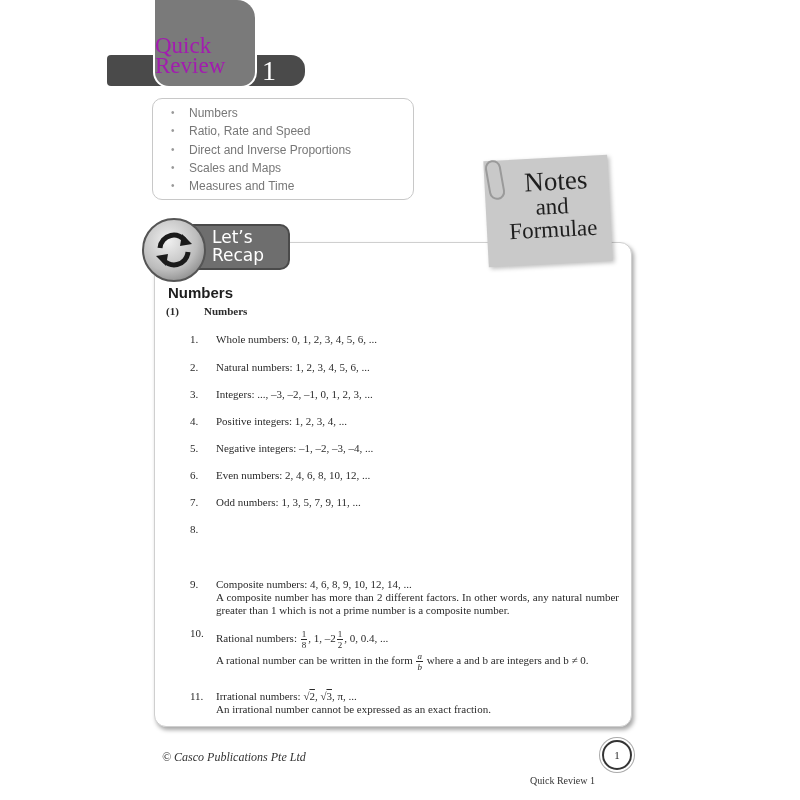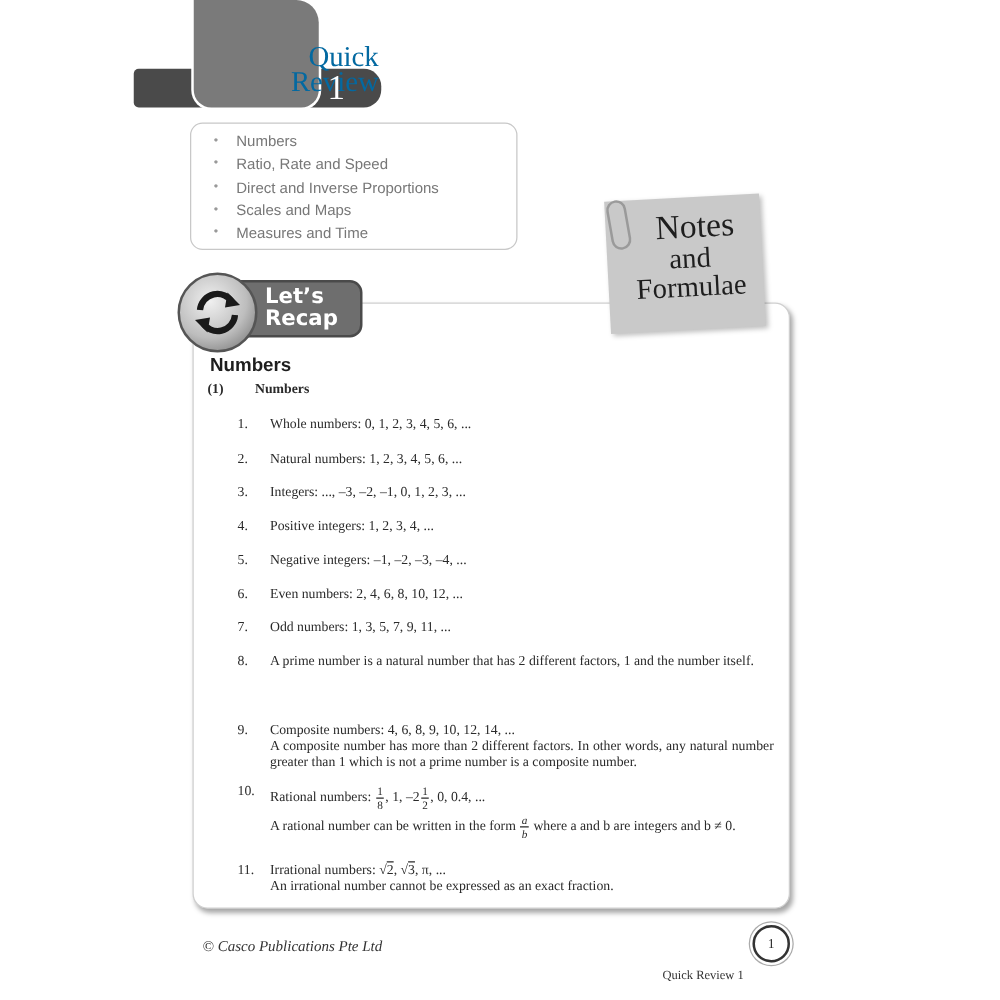--- a/index.html
+++ b/index.html
@@ -1,21 +1,21 @@
 <!DOCTYPE html>
 <html><head>
   <meta charset="utf-8">
   <style>
     html, body { margin: 0; padding: 0; background: #ffffff; }
     body { width: 800px; height: 800px; position: relative; overflow: hidden; font-family: "Liberation Serif", serif; color: #2a2a2a; }
 
     
     .qr-bar { position: absolute; left: 107px; top: 55px; width: 198px; height: 31px; background: #4a4a4a; border-radius: 4px 14px 14px 4px; }
     .qr-tab { position: absolute; left: 155px; top: 0px; width: 100px; height: 86px; background: #7a7a7a; border-radius: 0 0 14px 14px; border-top-right-radius: 18px; border-top-left-radius: 0; box-shadow: 0 0 0 2px #ffffff; }
-    .qr-tab-text { position: absolute; left: 155px; top: 36px; width: 100px; text-align: right; color: #0369a1; font-family: "Liberation Serif", serif; font-size: 23px; line-height: 20px; margin-left: 48px; }
+    .qr-tab-text { position: absolute; left: 155px; top: 36px; width: 100px; text-align: left; color: #a21caf; font-family: "Liberation Serif", serif; font-size: 23px; line-height: 20px; }
     .qr-num { position: absolute; left: 262px; top: 57px; color: #ffffff; font-family: "Liberation Serif", serif; font-size: 28px; line-height: 28px; }
 
     
     .topics { position: absolute; left: 152px; top: 98px; width: 262px; height: 102px; border: 1px solid #c8c8c8; border-radius: 10px; box-sizing: border-box; padding: 5px 0 0 16px; }
     .topics ul { list-style: none; margin: 0; padding: 0; }
     .topics li { font-family: "Liberation Sans", sans-serif; font-size: 12px; color: #777777; height: 18.3px; line-height: 18.3px; position: relative; padding-left: 20px; }
     .topics li .dot { position: absolute; left: 2px; top: 0; color: #999; font-size: 10px; }
 
     
     .card { position: absolute; left: 154px; top: 242px; width: 476px; height: 483px; border: 1px solid #cfcfcf; border-radius: 12px; box-shadow: 2px 3px 4px rgba(0,0,0,0.35); background: #fff; }
@@ -23,21 +23,21 @@
     
     .notes { position: absolute; left: 486px; top: 158px; width: 124px; height: 106px; background: #c9c9c9; transform: rotate(-3deg); box-shadow: 2px 2px 4px rgba(0,0,0,0.25); }
     .notes-text { position: absolute; left: 490px; top: 168px; width: 124px; text-align: center; font-family: "Liberation Serif", serif; color: #1e1e1e; transform: rotate(-3deg); }
     .notes-text .l1 { font-size: 27px; line-height: 27px; display: block; padding-left: 10px; }
     .notes-text .l2 { font-size: 23px; line-height: 23px; display: block; }
     .notes-text .l3 { font-size: 23px; line-height: 24px; display: block; }
     .clip { position: absolute; left: 487px; top: 160px; width: 12px; height: 36px; border: 2px solid #9a9a9a; border-radius: 8px; transform: rotate(-10deg); background: transparent; }
 
     
     .recap-pill { position: absolute; left: 176px; top: 224px; width: 114px; height: 46px; background: #6e6e6e; border: 2px solid #4a4a4a; border-radius: 10px; box-sizing: border-box; }
-    .recap-text { position: absolute; left: 212px; top: 228px; color: #ffffff; font-family: "DejaVu Sans", sans-serif; font-weight: bold; font-size: 17px; line-height: 18px; }
+    .recap-text { position: absolute; left: 212px; top: 228px; color: #ffffff; font-family: "DejaVu Sans", sans-serif; font-weight: normal; font-size: 17px; line-height: 18px; }
     .recap-circle { position: absolute; left: 142px; top: 218px; width: 64px; height: 64px; border-radius: 50%; background: radial-gradient(circle at 40% 35%, #f0f0f0 0%, #bdbdbd 55%, #6a6a6a 100%); border: 2px solid #555; box-sizing: border-box; }
     .recap-circle svg { position: absolute; left: 8px; top: 8px; }
 
     
     .sec-title { position: absolute; left: 168px; top: 284px; font-family: "Liberation Sans", sans-serif; font-weight: bold; font-size: 15px; color: #1e1e1e; }
     .sub-idx { position: absolute; left: 166px; top: 305px; font-weight: bold; font-size: 11px; }
     .sub-title { position: absolute; left: 204px; top: 305px; font-weight: bold; font-size: 11px; }
 
     .item { position: absolute; left: 190px; width: 430px; font-size: 11px; line-height: 13px; color: #2a2a2a; }
     .item .num { position: absolute; left: 0; top: 0; width: 20px; }
@@ -126,21 +126,20 @@
     <span class="body">Even numbers: 2, 4, 6, 8, 10, 12, ...</span>
   </div>
 <div class="item" style="top:496px">
     <span class="num">7.</span>
     <span class="body">Odd numbers: 1, 3, 5, 7, 9, 11, ...</span>
   </div>
 
 <div class="item" style="top:523px">
   <span class="num">8.</span>
   <div class="body">
-    <div>A prime number is a natural number that has 2 different factors, 1 and the number itself.</div>
   </div>
 </div>
 
 <div class="item" style="top:578px">
   <span class="num">9.</span>
   <div class="body">
     <div>Composite numbers: 4, 6, 8, 9, 10, 12, 14, ...</div>
     <div>A composite number has more than 2 different factors. In other words, any natural number greater than 1 which is not a prime number is a composite number.</div>
   </div>
 </div>

